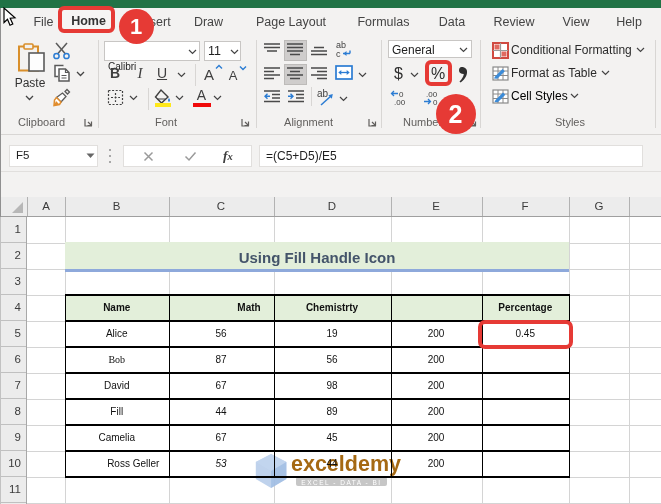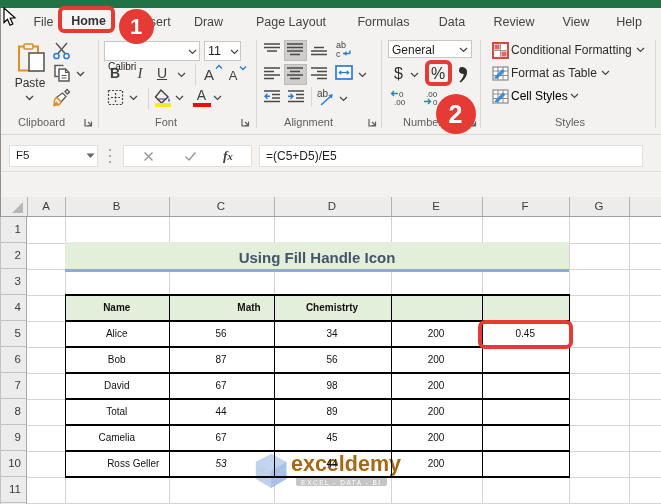--- a/index.html
+++ b/index.html
@@ -400,34 +400,35 @@
     <div class="blkh" style="left:64.5px;top:129px;width:505.5px;"></div>
     <div class="blkh" style="left:64.5px;top:155px;width:505.5px;"></div>
     <div class="blkh" style="left:64.5px;top:181px;width:505.5px;"></div>
     <div class="blkh" style="left:64.5px;top:207px;width:505.5px;"></div>
     <div class="blkh" style="left:64.5px;top:233px;width:505.5px;"></div>
     <div class="blkh" style="left:64.5px;top:259px;width:505.5px;"></div>
 
     <span class="cell hcell" style="left:116.75px;top:90px;">Name</span>
     <span class="cell hcell" style="left:221px;top:90px;margin-left:28px;">Math</span>
     <span class="cell hcell" style="left:332px;top:90px;">Chemistrty</span>
+    <span class="cell hcell" style="left:525.25px;top:90px;">Percentage</span>
     <span class="cell" style="left:116.75px;top:116px;">Alice</span>
     <span class="cell" style="left:221px;top:116px;">56</span>
-    <span class="cell" style="left:332px;top:116px;">34</span>
+    <span class="cell" style="left:332px;top:116px;">19</span>
     <span class="cell" style="left:436px;top:116px;">200</span>
     <span class="cell" style="left:525.25px;top:116px;">0.45</span>
-    <span class="cell" style="left:116.75px;top:142px;">Bob</span>
+    <span class="cell" style="left:116.75px;top:142px;font-family:Liberation Serif, serif;">Bob</span>
     <span class="cell" style="left:221px;top:142px;">87</span>
     <span class="cell" style="left:332px;top:142px;">56</span>
     <span class="cell" style="left:436px;top:142px;">200</span>
     <span class="cell" style="left:116.75px;top:168px;">David</span>
     <span class="cell" style="left:221px;top:168px;">67</span>
     <span class="cell" style="left:332px;top:168px;">98</span>
     <span class="cell" style="left:436px;top:168px;">200</span>
-    <span class="cell" style="left:116.75px;top:194px;">Total</span>
+    <span class="cell" style="left:116.75px;top:194px;">Fill</span>
     <span class="cell" style="left:221px;top:194px;">44</span>
     <span class="cell" style="left:332px;top:194px;">89</span>
     <span class="cell" style="left:436px;top:194px;">200</span>
     <span class="cell" style="left:116.75px;top:220px;">Camelia</span>
     <span class="cell" style="left:221px;top:220px;">67</span>
     <span class="cell" style="left:332px;top:220px;">45</span>
     <span class="cell" style="left:436px;top:220px;">200</span>
     <span class="cell" style="left:116.75px;top:246px;padding-left:33px;">Ross Geller</span>
     <span class="cell" style="left:221px;top:246px;font-style:italic;">53</span>
     <span class="cell" style="left:332px;top:246px;">44</span>

